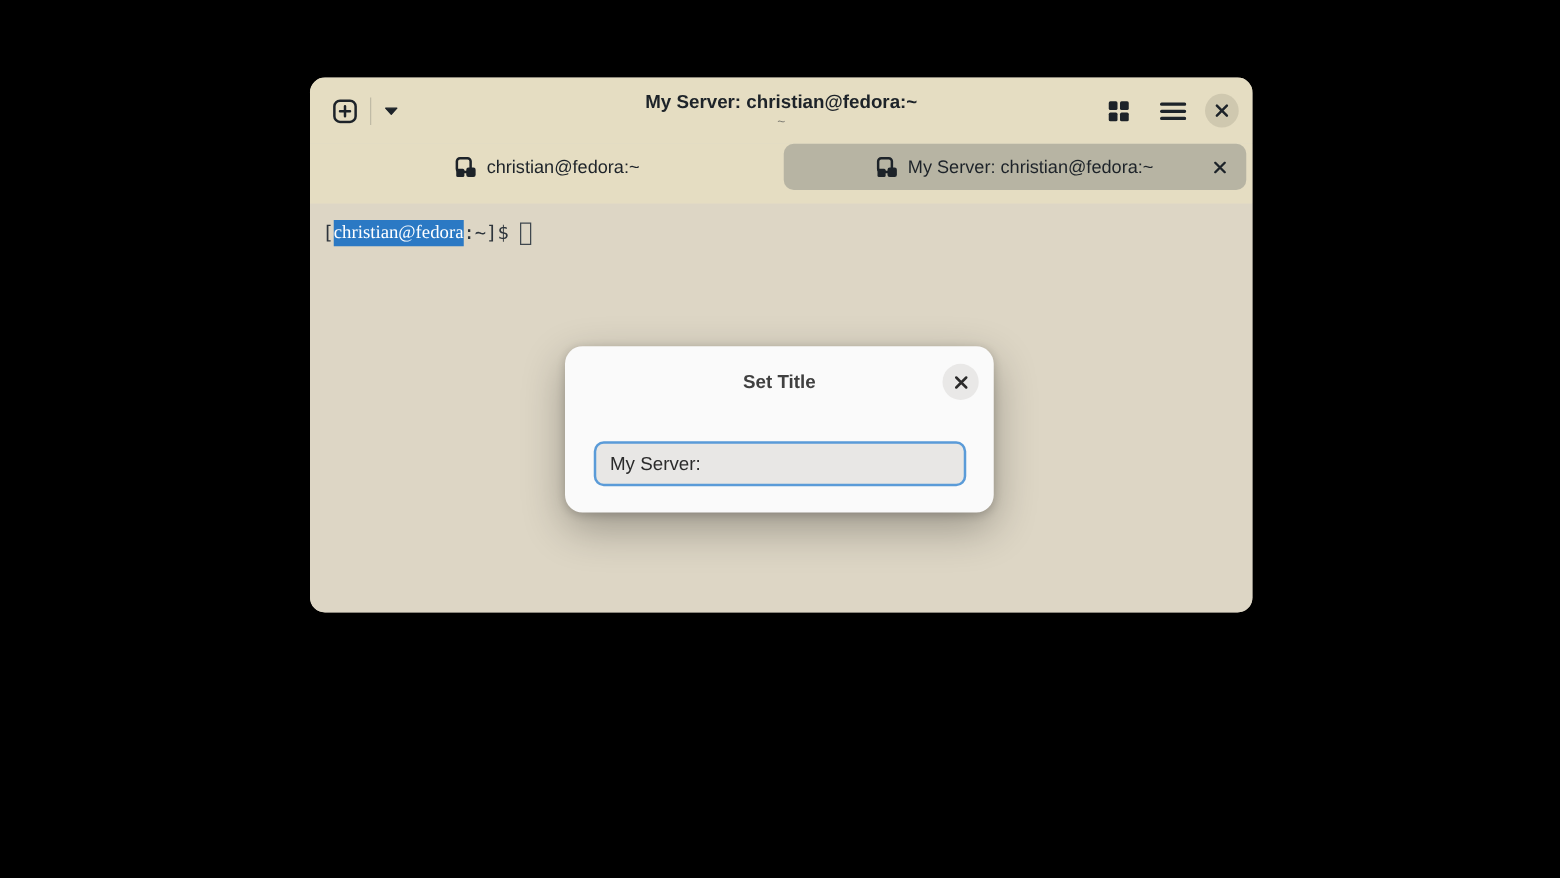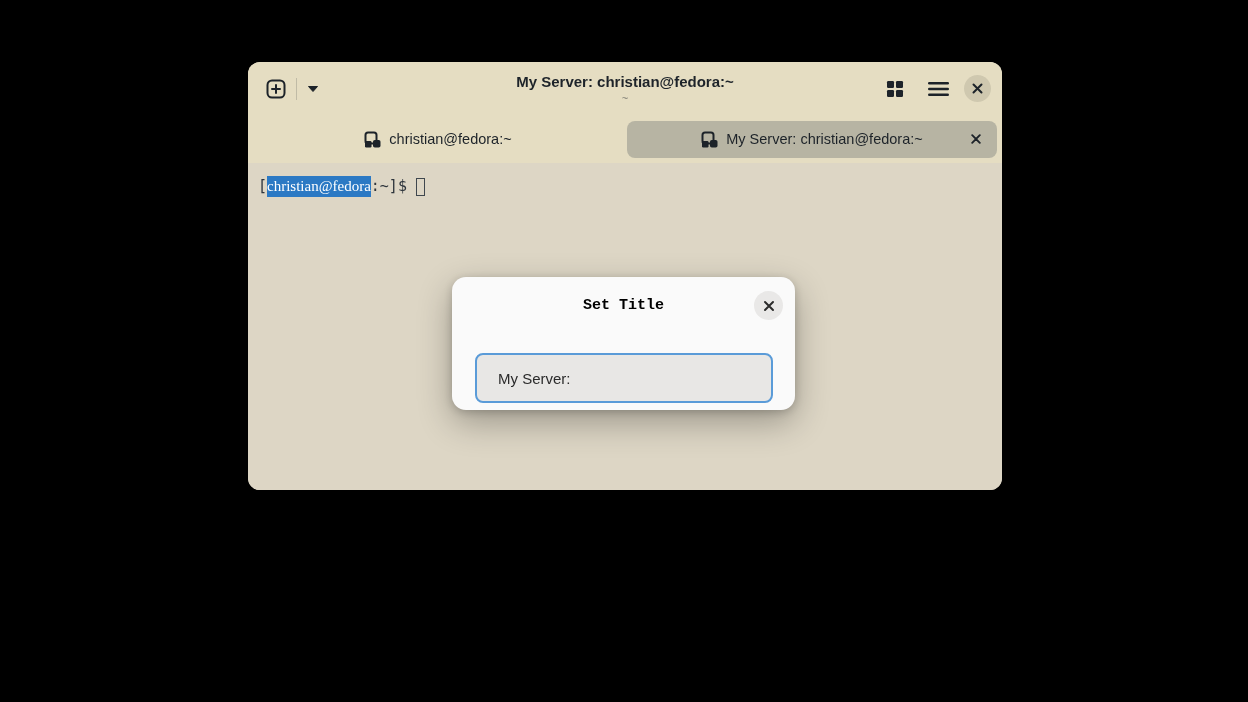--- a/index.html
+++ b/index.html
@@ -38,21 +38,21 @@
 
   .hb-right { display: flex; align-items: center; gap: 9px; margin-left: auto; }
   .close-circle {
     width: 27px; height: 27px; border-radius: 50%;
     background: rgba(32,32,24,0.11);
   }
 
   
   .tabbar {
     height: 48px; background: #e5ddc2; flex: 0 0 auto;
-    display: flex; align-items: center; padding: 0 5px; gap: 4px;
+    display: flex; align-items: flex-start; padding: 0 5px; gap: 4px;
   }
   .tab {
     flex: 1 1 0; height: 37px; border-radius: 8px;
     display: flex; align-items: center; justify-content: center; gap: 8px;
     font-size: 14.5px; color: #1d2329; position: relative; cursor: pointer;
     min-width: 0;
   }
   .tab.active { background: #b7b4a3; }
   .tab-label { white-space: nowrap; overflow: hidden; text-overflow: ellipsis; }
   .tab-icon { flex: 0 0 auto; display: flex; }
@@ -76,30 +76,30 @@
   }
 
   
   .dialog {
     position: absolute; left: 452px; top: 277px; width: 343px; height: 133px;
     background: #fafafa; border-radius: 14px;
     box-shadow: 0 12px 34px rgba(0,0,0,0.30), 0 2px 8px rgba(0,0,0,0.18);
   }
   .dialog-header { position: relative; height: 56px;
     display: flex; align-items: center; justify-content: center; }
-  .dialog-title { font-size: 15px; font-weight: bold; color: #000000; font-family: Liberation Mono, monospace; }
+  .dialog-title { font-size: 15px; font-weight: bold; color: #404040; }
   .dialog-close {
     position: absolute; right: 12px; top: 14px; width: 29px; height: 29px;
     border-radius: 50%; border: none; background: #e9e8e7; color: #2b2b2b;
     cursor: pointer; display: flex; align-items: center; justify-content: center; padding: 0;
   }
   .dialog-input {
-    position: absolute; left: 23px; top: 76px; width: 298px; height: 50px;
+    position: absolute; left: 23px; top: 76px; width: 298px; height: 36px;
     border-radius: 8px; border: 2px solid #5a9bd8; background: #e8e7e5;
-    padding: 0 21px; font-size: 15px; color: #2b2b2b;
+    padding: 0 11px; font-size: 15px; color: #2b2b2b;
     font-family: "Liberation Sans", sans-serif; outline: none;
   }
 
   svg { display: block; }
 </style>
 </head>
 <body>
 
 <div class="window">
 

